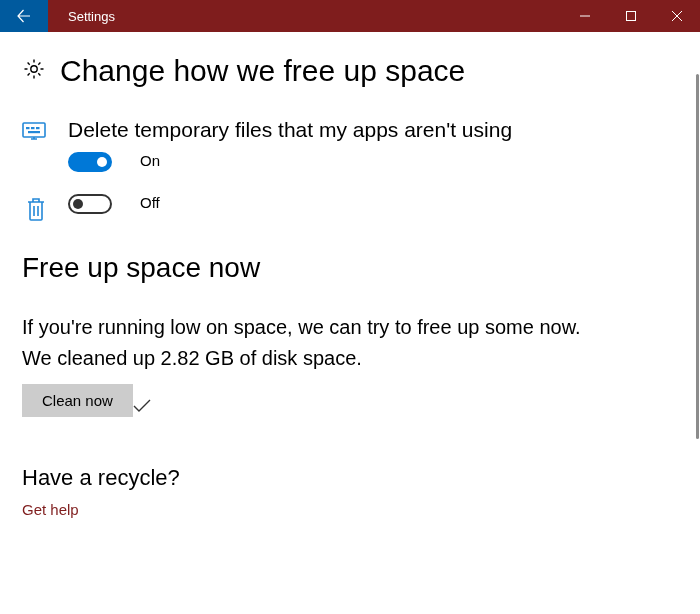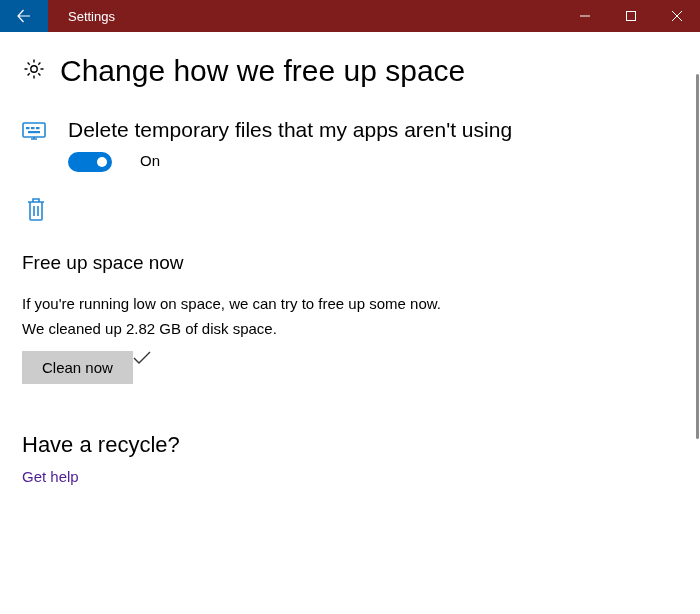--- a/index.html
+++ b/index.html
@@ -120,45 +120,45 @@
       border-radius: 50%;
       background: #333;
       position: absolute;
       left: 3px;
       top: 3px;
     }
     .toggle-status {
       font-size: 15px;
     }
     .section-heading {
-      font-size: 19px;
+      font-size: 28px;
       font-weight: 400;
       margin-top: 30px;
-      margin-bottom: 21px;
+      margin-bottom: 32px;
     }
     .desc-text {
-      font-size: 15px;
+      font-size: 20px;
       margin-bottom: 8px;
     }
     .btn-row {
       display: flex;
-      align-items: flex-start;
+      align-items: flex-end;
       margin-top: 14px;
     }
     .gray-btn {
       background: #ccc;
       border: none;
       font-size: 15px;
       font-family: inherit;
       padding: 8px 20px;
       cursor: pointer;
       color: #000;
     }
     .link {
-      color: #4c1d95;
+      color: #7f1d1d;
       font-size: 15px;
       cursor: pointer;
     }
     .scrollbar {
       position: absolute;
       right: 1px;
       top: 42px;
       width: 3px;
       height: 365px;
       background: #8c8c8c;
@@ -239,20 +239,26 @@
 
   <div class="setting-row">
     <div class="setting-icon">
       <svg width="24" height="28" viewBox="0 0 24 28">
         <path d="M4 6 h16 M9 6 V3 h6 v3" stroke="#2388d8" stroke-width="1.6" fill="none"></path>
         <path d="M6 6 v17 a1 1 0 0 0 1 1 h10 a1 1 0 0 0 1 -1 V6" stroke="#2388d8" stroke-width="1.6" fill="none"></path>
         <path d="M10 10 v10 M14 10 v10" stroke="#2388d8" stroke-width="1.6"></path>
       </svg>
     </div>
     <div class="setting-body">
+      <div class="toggle-row">
+        <div class="toggle off">
+            <div class="knob"></div>
+          </div>
+        <div class="toggle-status">Off</div>
+      </div>
     </div>
   </div>
 
   <div class="section-heading">Free up space now</div>
   <div class="desc-text">If you're running low on space, we can try to free up some now.</div>
   <div class="desc-text">We cleaned up 2.82 GB of disk space.</div>
   <div class="btn-row">
     <button class="gray-btn">Clean now</button>
     <span>
       <svg width="18" height="14" viewBox="0 0 18 14">

